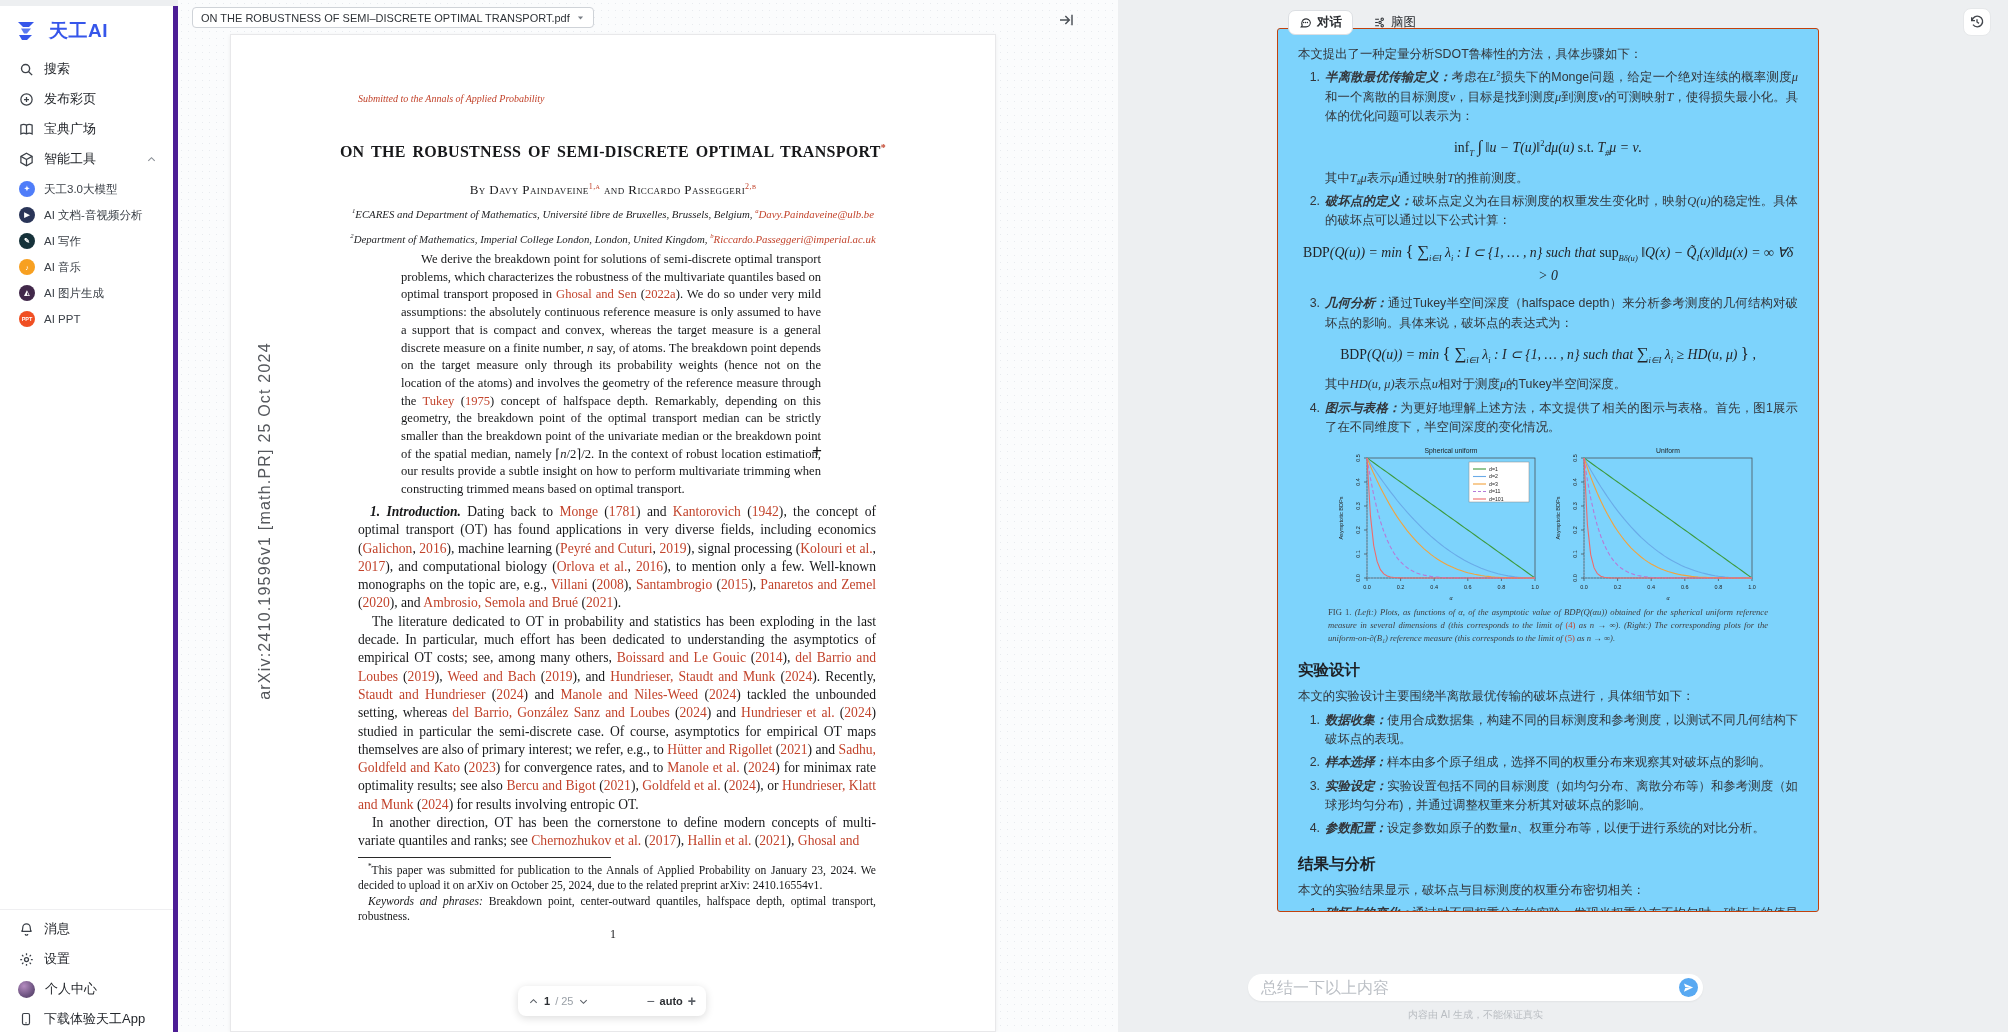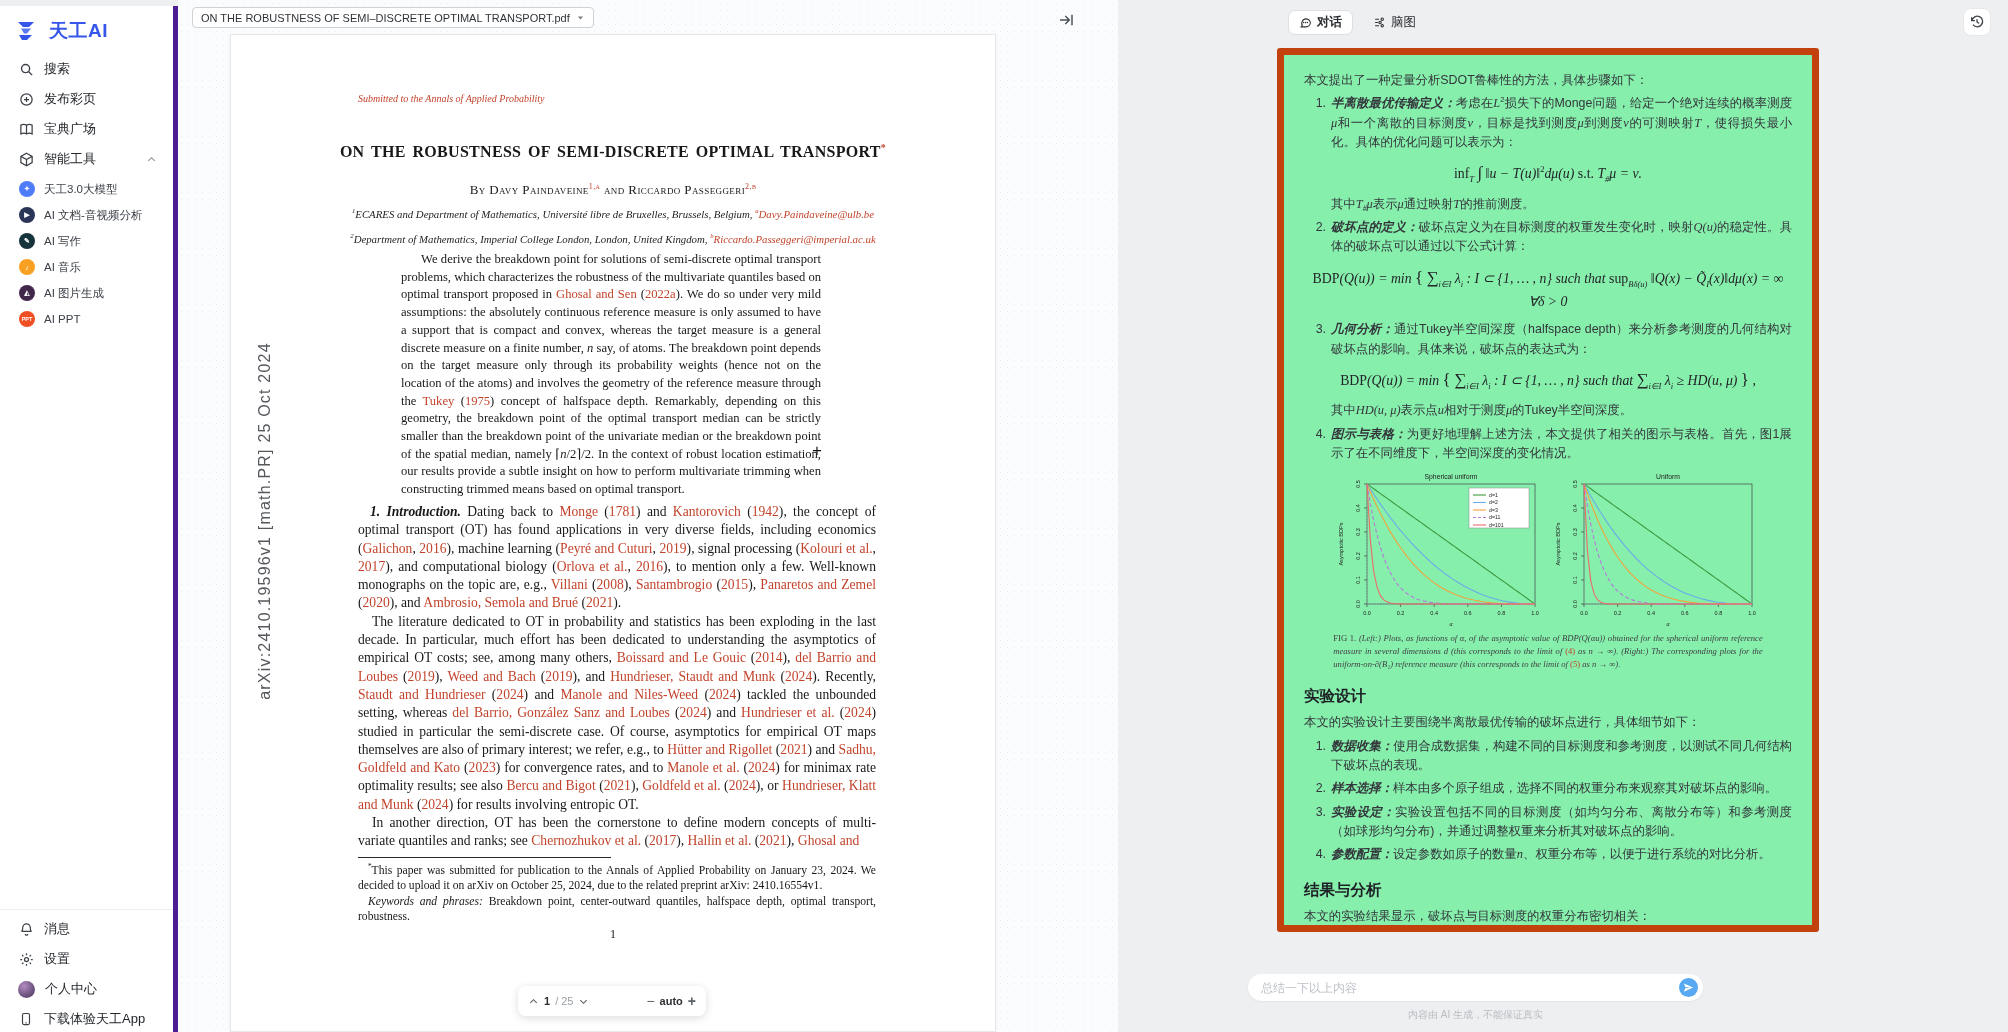--- a/index.html
+++ b/index.html
@@ -56,34 +56,34 @@
   .tb-plus { font-size:14px; color:#2f6bff; font-weight:bold; }
 
   
   .chat-panel { position:absolute; left:1118px; top:0; width:890px; height:906px; background:#edeff1; }
   .tabs { position:absolute; left:170px; top:10px; display:flex; gap:10px; z-index:3; }
   .tab { display:flex; align-items:center; gap:5px; height:25px; padding:0 10px; border-radius:7px; font-size:12.5px; color:#2c2f33; cursor:pointer; }
   .tab.active { background:#fff; border:1px solid #dcdfe3; font-weight:bold; }
   .tab svg { display:block; }
   .history-btn { position:absolute; left:845px; top:8px; width:28px; height:28px; background:#fff; border:1px solid #e6e8ea; border-radius:8px; cursor:pointer; display:flex; align-items:center; justify-content:center; color:#43474d; }
 
-  .analysis-card { position:absolute; left:159px; top:48px; width:542px; height:884px; background:#86efac; border:7px solid #c2410c; border-radius:3px; overflow:hidden; }
+  .analysis-card { position:absolute; left:159px; top:28px; width:542px; height:884px; background:#7dd3fc; border:1px solid #c2410c; border-radius:3px; overflow:hidden; }
   .ab { padding:12px 20px 10px 20px; font-size:12.4px; line-height:1.56; color:#33363b; }
   .ab-p { margin:4px 0; }
   .ab-li { display:flex; margin:4px 0; }
   .ab-num { width:22px; text-align:right; margin-right:5px; flex:none; }
   .ab-li-body { flex:1; text-align:justify; }
   .ab-cont { margin:3px 0 3px 27px; }
   .ab-formula { text-align:center; font-family:"Liberation Serif",serif; font-size:13.8px; margin:8px 0; color:#222428; }
   .ab-h2 { font-size:15.5px; font-weight:bold; color:#1d2025; margin:13px 0 5px; }
   .ab-figure { display:flex; justify-content:center; gap:12px; margin:8px 0 3px; }
   .ab-cap { width:88%; margin:3px auto 6px; font-family:"Liberation Serif",serif; font-size:8.6px; line-height:1.5; color:#3e3f42; text-align:justify; }
 
   .chat-input { position:absolute; left:130px; top:974px; width:455px; height:27px; background:#fff; border-radius:14px; box-shadow:0 1px 2px rgba(0,0,0,.05); display:flex; align-items:center; padding:0 5px 0 13px; }
-  .chat-input input { flex:1; border:none; outline:none; font-size:12px; color:#33363b; background:transparent; }
+  .chat-input input { flex:1; border:none; outline:none; font-size:16px; color:#33363b; background:transparent; }
   .chat-input input::placeholder { color:#bcc0c6; }
   .send-btn { width:19px; height:19px; border-radius:50%; background:#58a9f2; border:none; cursor:pointer; display:flex; align-items:center; justify-content:center; color:#fff; flex:none; }
   .disclaimer { position:absolute; left:130px; top:1008px; width:455px; text-align:center; font-size:10px; color:#b9bdc2; }
 
   
   .s1 { color:#c2432b; }
   .s2 { font-weight:bold;font-style:italic; }
   .s3 { font-style:italic; }
   .s4 { color:#c2432b; vertical-align:super; font-size:.62em; line-height:0; }
   .s5 { font-family:"Liberation Serif",serif; font-style:italic; }

